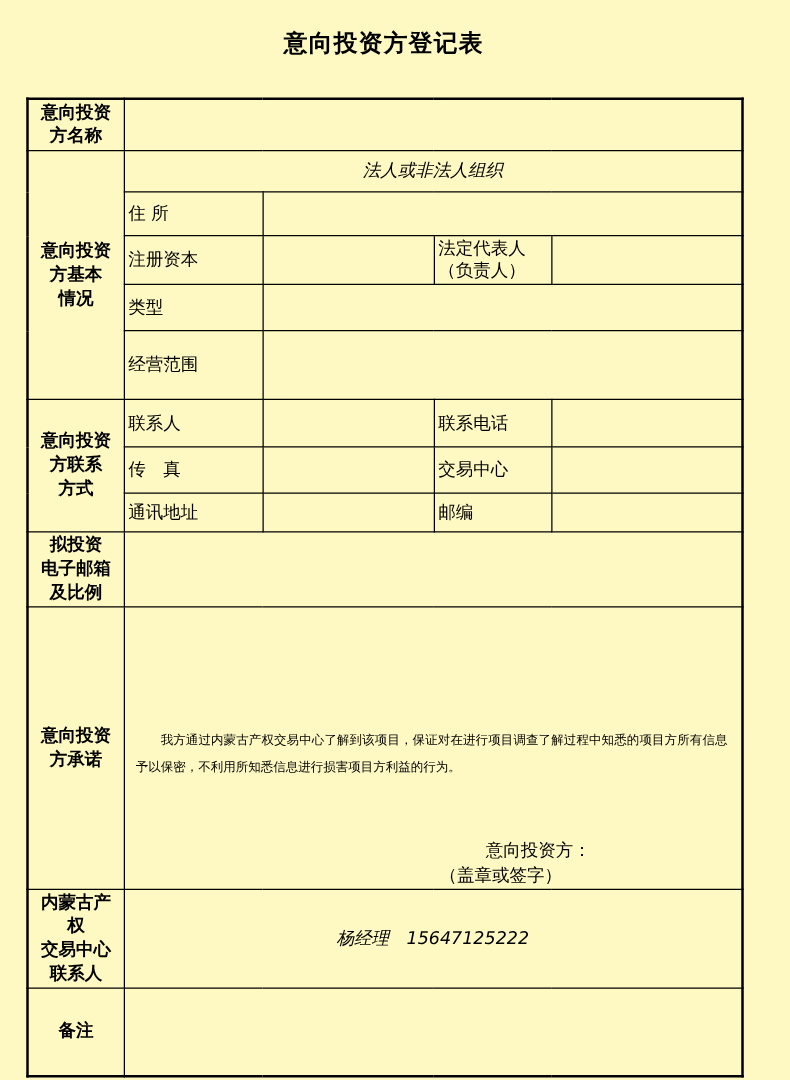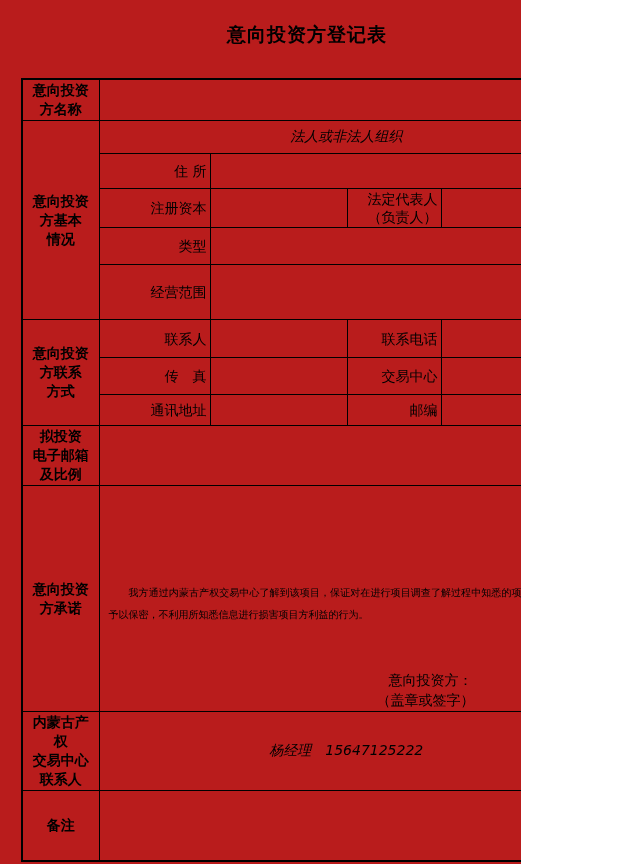--- a/index.html
+++ b/index.html
@@ -2,21 +2,21 @@
 <html><head>
 <meta charset="utf-8">
 <style>
   * { margin: 0; padding: 0; box-sizing: border-box; }
   html, body {
     width: 632px; height: 864px;
     background: #ffffff;
     font-family: "DejaVu Sans", "Liberation Sans", sans-serif;
     color: #000000;
   }
-  .page { position: relative; width: 521px; height: 864px; background: #b91c1c; overflow: hidden; }
+  .page { position: relative; width: 632px; height: 864px; background: #fef9c3; overflow: hidden; }
 
   .doc-title {
     position: absolute; top: 22px; left: 21px; width: 572px;
     text-align: center;
     font-size: 19px; font-weight: bold; letter-spacing: 1px;
     white-space: nowrap;
   }
 
   table.form {
     position: absolute; top: 78px; left: 21px;
@@ -33,21 +33,21 @@
     overflow: hidden;
   }
   td.rowlabel {
     font-weight: bold;
     text-align: center;
     white-space: pre-line;
     line-height: 19px;
     padding: 1px 2px;
   }
   td.sublabel {
-    text-align: right;
+    text-align: left;
     white-space: pre-line;
     line-height: 18px;
   }
   td.centered { text-align: center; font-style: italic; }
   tr.thick-top td { border-top: 1px solid #4d7c0f; }
 
   td.commit-cell { position: relative; vertical-align: top; padding: 0; }
   .commit-text {
     padding: 12px 8px 0 6px;
     text-indent: 2em;
@@ -57,21 +57,21 @@
     font-family: Liberation Mono, monospace;
   }
   .sig-line1, .sig-line2, .sig-date {
     position: absolute;
     white-space: nowrap;
     transform: translateX(-50%);
     font-size: 14px;
     margin-top: 37px;
   }
   .sig-line1 { left: 331px; top: 149px; }
-  .sig-line2 { left: 326px; top: 169px; }
+  .sig-line2 { left: 301px; top: 169px; }
   .sig-date  { left: 373px; top: 188px; letter-spacing: 2px; }
 </style>
 </head>
 <body>
 
 <div class="page">
 
   <div class="doc-title">意向投资方登记表</div>
 
   <table class="form">

